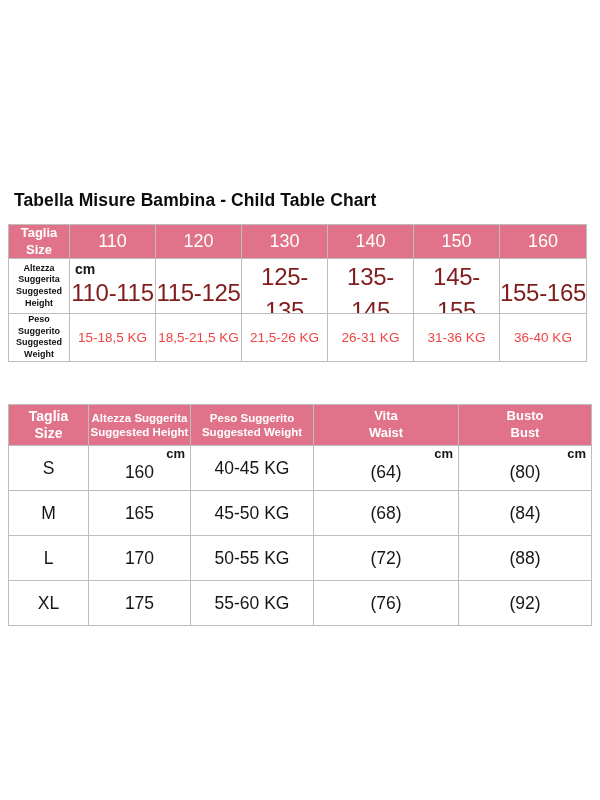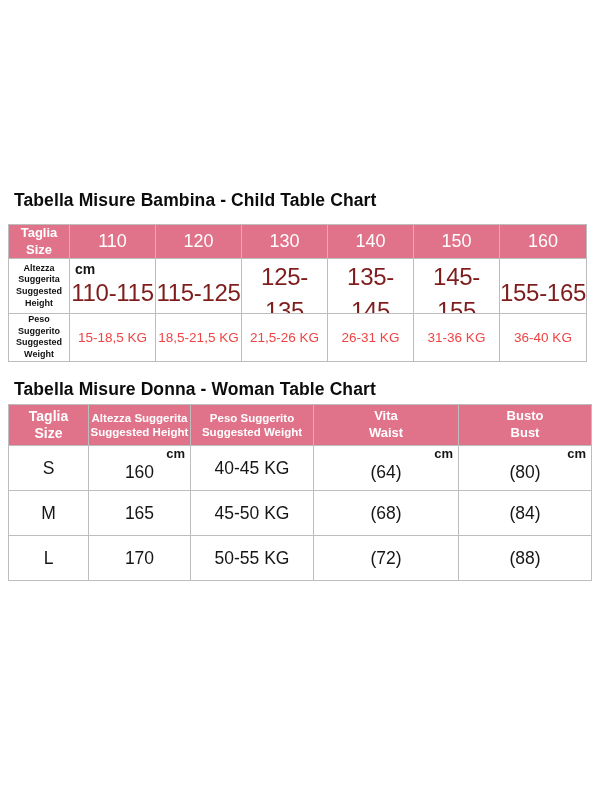--- a/index.html
+++ b/index.html
@@ -172,21 +172,20 @@
       <td class="w-val">15-18,5 KG</td>
       <td class="w-val">18,5-21,5 KG</td>
       <td class="w-val">21,5-26 KG</td>
       <td class="w-val">26-31 KG</td>
       <td class="w-val">31-36 KG</td>
       <td class="w-val">36-40 KG</td>
     </tr>
   </tbody>
     </table>
 
-  <div class="section-title" id="woman-title">Tabella Misure Donna - Woman Table Chart</div>
 
   <table id="woman-table">
     <colgroup>
       <col style="width:80px">
         <col style="width:102px">
         <col style="width:123px">
       <col style="width:145px">
         <col style="width:133px">
     </colgroup>
     <tbody>
@@ -245,16 +244,23 @@
     </tr>
 
     <tr class="w-row">
       <td class="mid w-size">L</td>
       <td class="mid">170</td>
       <td class="mid w-weight">50-55 KG</td>
       <td class="mid">(72)</td>
       <td class="mid">(88)</td>
     </tr>
 
+    <tr class="w-row">
+      <td class="mid w-size">XL</td>
+      <td class="mid">175</td>
+      <td class="mid w-weight">55-60 KG</td>
+      <td class="mid">(76)</td>
+      <td class="mid">(92)</td>
+    </tr>
   </tbody>
     </table>
 
 </div>
 
 </body></html>

